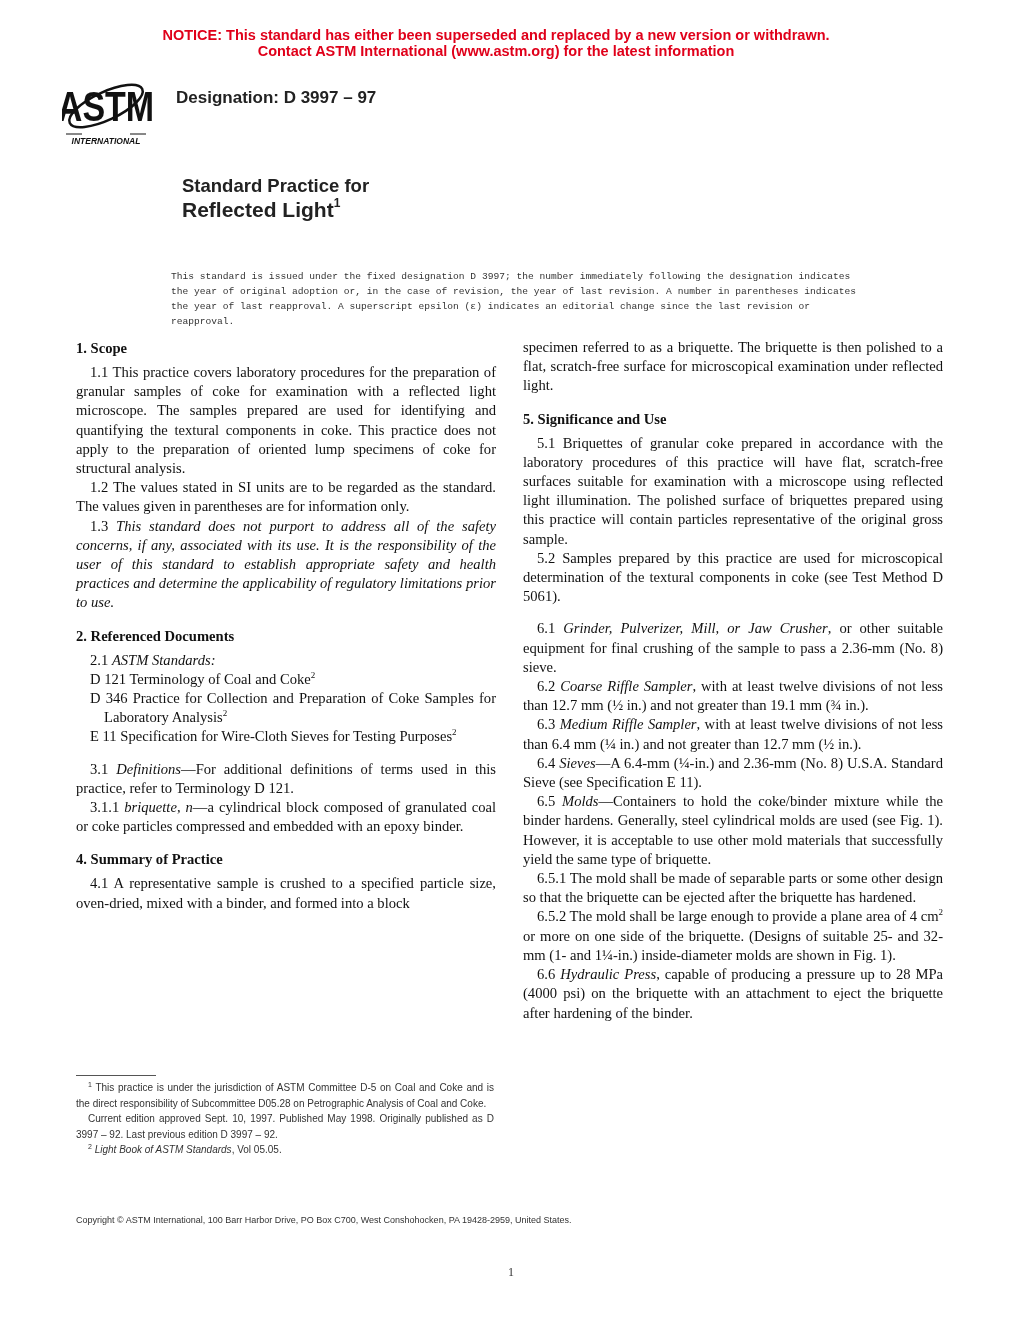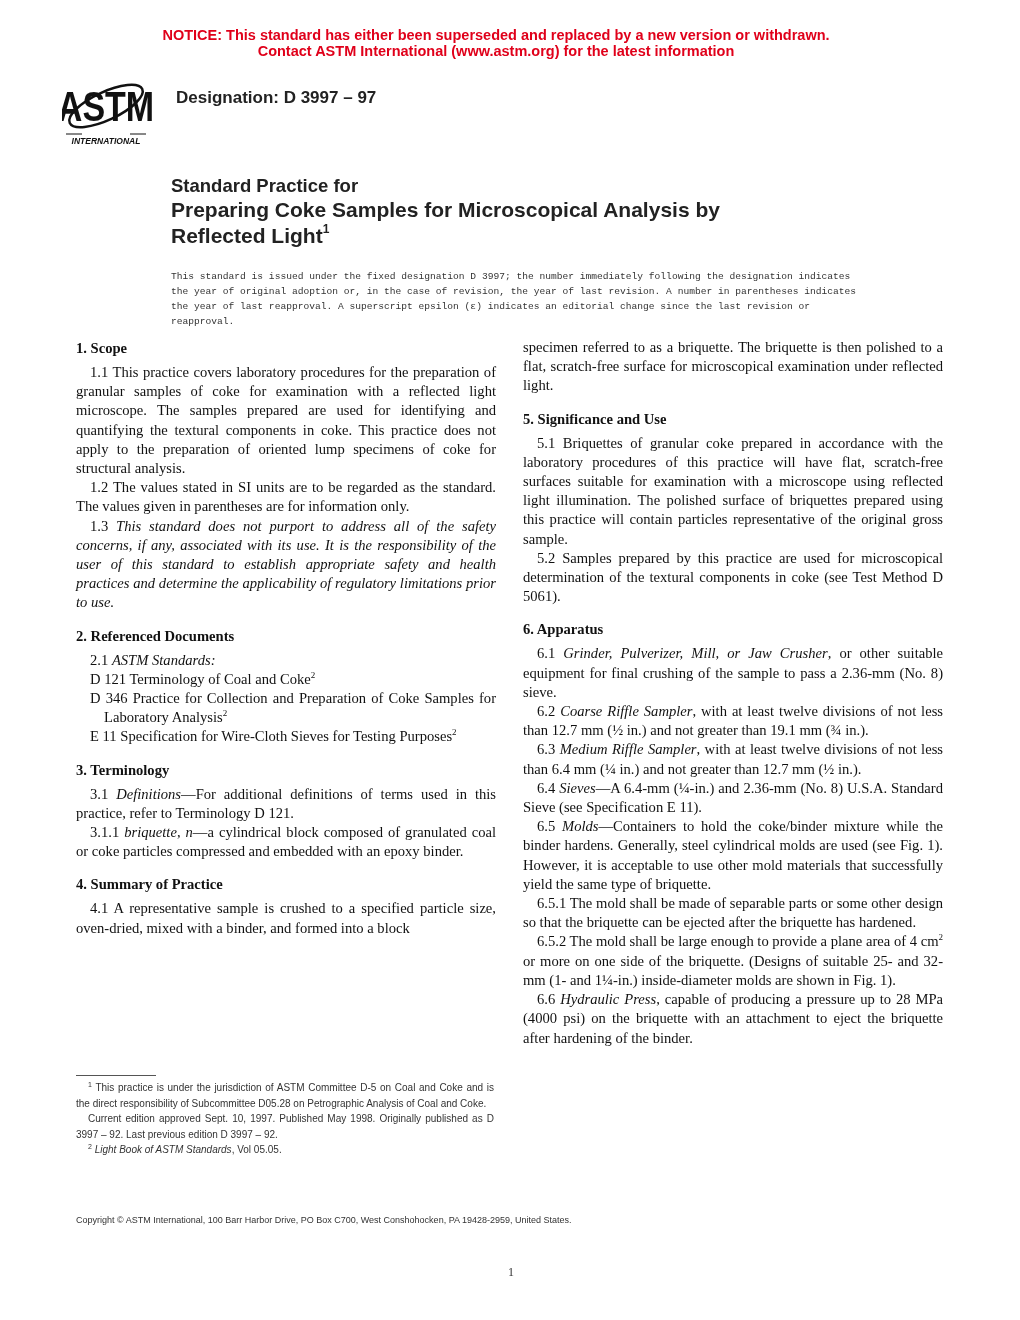--- a/index.html
+++ b/index.html
@@ -1,20 +1,20 @@
 <!DOCTYPE html>
 <html><head>
 <meta charset="utf-8">
 <style>
   html, body { margin: 0; padding: 0; background: #ffffff; }
   body { width: 1020px; height: 1320px; position: relative; overflow: hidden; font-family: "Liberation Serif", serif; color: #111; }
   .notice { position: absolute; top: 27px; left: 0; width: 992px; text-align: center; color: #e0001a; font-family: "Liberation Sans", sans-serif; font-weight: bold; font-size: 14.5px; line-height: 16px; }
   .logo { position: absolute; left: 62px; top: 74px; width: 100px; height: 72px; }
   .designation { position: absolute; left: 176px; top: 88px; font-family: "Liberation Sans", sans-serif; font-size: 17px; font-weight: bold; color: #222; }
-  .title-block { position: absolute; left: 171px; top: 174px; font-family: "Liberation Sans", sans-serif; font-weight: bold; color: #222; }
+  .title-block { position: absolute; left: 182px; top: 174px; font-family: "Liberation Sans", sans-serif; font-weight: bold; color: #222; }
   .title-pre { font-size: 18.5px; line-height: 23px; }
   .title-main { font-size: 21px; line-height: 26px; }
   .title-main sup { font-size: 12px; vertical-align: 10px; }
   .issued { position: absolute; left: 171px; top: 269px; width: 690px; font-family: Liberation Mono, monospace; font-size: 9.6px; line-height: 15px; color: #333; }
   .col { position: absolute; width: 420px; font-size: 14.6px; line-height: 19.2px; text-align: justify; }
   .col-left { left: 76px; top: 338px; }
   .col-right { left: 523px; top: 338px; }
   .h { font-weight: bold; margin: 0 0 5px 0; font-size: 14.6px; line-height: 20px; }
   .p { margin: 0; text-indent: 14px; }
   .sec-gap { height: 13px; }
@@ -44,59 +44,56 @@
     <line x1="4" y1="60" x2="20" y2="60" stroke="#111" stroke-width="1"></line>
     <line x1="68" y1="60" x2="84" y2="60" stroke="#111" stroke-width="1"></line>
     <text x="44" y="70" text-anchor="middle" font-family="Liberation Sans, sans-serif" font-weight="bold" font-style="italic" font-size="8.5" fill="#111">INTERNATIONAL</text>
   </svg>
 </div>
 
 <div class="designation">Designation: D 3997 – 97</div>
 
 <div class="title-block">
   <div class="title-pre">Standard Practice for</div>
-  <div class="title-main">Preparing Coke Samples for Microscopical Analysis by</div>
   <div class="title-main"><span>Reflected Light</span><sup>1</sup></div>
 </div>
 
 <div class="issued">This standard is issued under the fixed designation D 3997; the number immediately following the designation indicates the year of original adoption or, in the case of revision, the year of last revision. A number in parentheses indicates the year of last reapproval. A superscript epsilon (ε) indicates an editorial change since the last revision or reapproval.</div>
 
 <div class="col col-left">
   <div class="h">1.  Scope</div>
   <p class="p">1.1 This practice covers laboratory procedures for the preparation of granular samples of coke for examination with a reflected light microscope. The samples prepared are used for identifying and quantifying the textural components in coke. This practice does not apply to the preparation of oriented lump specimens of coke for structural analysis.</p>
   <p class="p">1.2 The values stated in SI units are to be regarded as the standard. The values given in parentheses are for information only.</p>
   <p class="p"><span>1.3 </span><span class="it">This standard does not purport to address all of the safety concerns, if any, associated with its use. It is the responsibility of the user of this standard to establish appropriate safety and health practices and determine the applicability of regulatory limitations prior to use.</span></p>
   <div class="sec-gap"></div>
 
   <div class="h">2.  Referenced Documents</div>
   <p class="ref-first"><span>2.1 </span><span class="it">ASTM Standards:</span></p>
   <p class="ref"><span>D 121  Terminology of Coal and Coke</span><sup>2</sup></p>
   <p class="ref"><span>D 346 Practice for Collection and Preparation of Coke Samples for Laboratory Analysis</span><sup>2</sup></p>
   <p class="ref"><span>E 11  Specification for Wire-Cloth Sieves for Testing Purposes</span><sup>2</sup></p>
   <div class="sec-gap"></div>
 
-  <div class="h">3.  Terminology</div>
   <p class="p"><span>3.1 </span><span class="it">Definitions</span><span>—For additional definitions of terms used in this practice, refer to Terminology D 121.</span></p>
   <p class="p"><span>3.1.1 </span><span class="it">briquette</span>, <span class="it">n</span><span>—a cylindrical block composed of granulated coal or coke particles compressed and embedded with an epoxy binder.</span></p>
   <div class="sec-gap"></div>
 
   <div class="h">4.  Summary of Practice</div>
   <p class="p">4.1 A representative sample is crushed to a specified particle size, oven-dried, mixed with a binder, and formed into a block</p>
 </div>
 
 <div class="col col-right">
   <p class="p" style="text-indent:0">specimen referred to as a briquette. The briquette is then polished to a flat, scratch-free surface for microscopical examination under reflected light.</p>
   <div class="sec-gap"></div>
 
   <div class="h">5.  Significance and Use</div>
   <p class="p">5.1 Briquettes of granular coke prepared in accordance with the laboratory procedures of this practice will have flat, scratch-free surfaces suitable for examination with a microscope using reflected light illumination. The polished surface of briquettes prepared using this practice will contain particles representative of the original gross sample.</p>
   <p class="p">5.2 Samples prepared by this practice are used for microscopical determination of the textural components in coke (see Test Method D 5061).</p>
   <div class="sec-gap"></div>
 
-  <div class="h">6.  Apparatus</div>
   <p class="p"><span>6.1 </span><span class="it">Grinder, Pulverizer, Mill, or Jaw Crusher</span><span>, or other suitable equipment for final crushing of the sample to pass a 2.36-mm (No. 8) sieve.</span></p>
   <p class="p"><span>6.2 </span><span class="it">Coarse Riffle Sampler</span><span>, with at least twelve divisions of not less than 12.7 mm (½ in.) and not greater than 19.1 mm (¾ in.).</span></p>
   <p class="p"><span>6.3 </span><span class="it">Medium Riffle Sampler</span><span>, with at least twelve divisions of not less than 6.4 mm (¼ in.) and not greater than 12.7 mm (½ in.).</span></p>
   <p class="p"><span>6.4 </span><span class="it">Sieves</span><span>—A 6.4-mm (¼-in.) and 2.36-mm (No. 8) U.S.A. Standard Sieve (see Specification E 11).</span></p>
   <p class="p"><span>6.5 </span><span class="it">Molds</span><span>—Containers to hold the coke/binder mixture while the binder hardens. Generally, steel cylindrical molds are used (see Fig. 1). However, it is acceptable to use other mold materials that successfully yield the same type of briquette.</span></p>
   <p class="p">6.5.1 The mold shall be made of separable parts or some other design so that the briquette can be ejected after the briquette has hardened.</p>
   <p class="p"><span>6.5.2 The mold shall be large enough to provide a plane area of 4 cm</span><sup>2</sup><span> or more on one side of the briquette. (Designs of suitable 25- and 32-mm (1- and 1¼-in.) inside-diameter molds are shown in Fig. 1).</span></p>
   <p class="p"><span>6.6 </span><span class="it">Hydraulic Press</span><span>, capable of producing a pressure up to 28 MPa (4000 psi) on the briquette with an attachment to eject the briquette after hardening of the binder.</span></p>
 </div>
 

